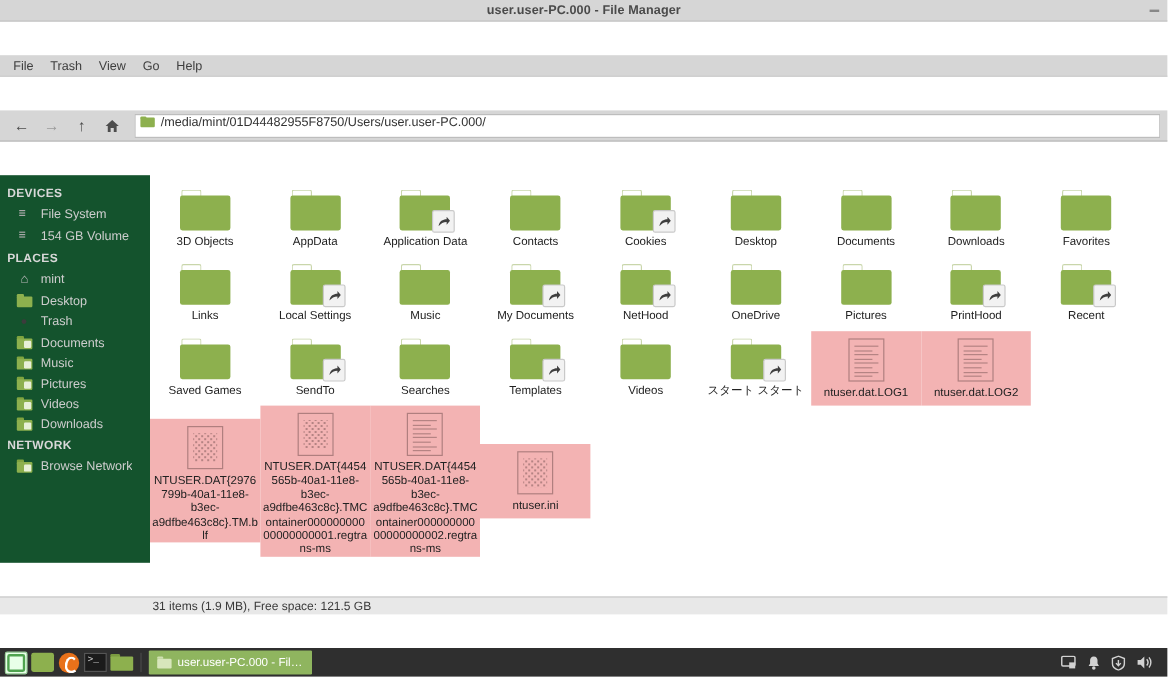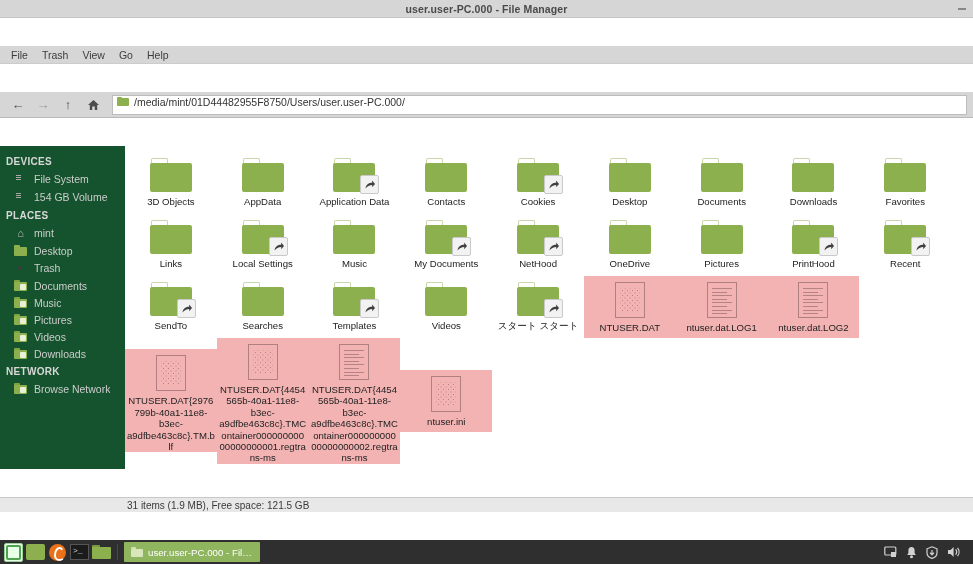--- a/index.html
+++ b/index.html
@@ -576,20 +576,27 @@
                 </span>
               </div>
               <div class="cell-label">Recent</div>
             </div>
           </div>
           <div class="row">
             <div class="cell">
               <div class="folder-big" style="position: relative;">
                 <span class="tab"></span>
                 <span class="body"></span>
+              </div>
+              <div class="cell-label">Saved Games</div>
+            </div>
+            <div class="cell">
+              <div class="folder-big" style="position: relative;">
+                <span class="tab"></span>
+                <span class="body"></span>
                 <span class="link-badge">
                   <svg width="13" height="13" viewBox="0 0 13 13">
                     <path d="M2.5 10.5 C3 6.5 6 4.8 9.2 4.8 L9.2 2.6 L12 5.9 L9.2 9.2 L9.2 7 C6.6 7 4.3 8.3 2.5 10.5 Z" fill="#3f3f3f"></path>
                   </svg>
                 </span>
               </div>
               <div class="cell-label">SendTo</div>
             </div>
             <div class="cell">
               <div class="folder-big" style="position: relative;">
@@ -621,26 +628,20 @@
               <div class="folder-big" style="position: relative;">
                 <span class="tab"></span>
                 <span class="body"></span>
                 <span class="link-badge">
                   <svg width="13" height="13" viewBox="0 0 13 13">
                     <path d="M2.5 10.5 C3 6.5 6 4.8 9.2 4.8 L9.2 2.6 L12 5.9 L9.2 9.2 L9.2 7 C6.6 7 4.3 8.3 2.5 10.5 Z" fill="#3f3f3f"></path>
                   </svg>
                 </span>
               </div>
               <div class="cell-label">スタート スタート</div>
-            </div>
-            <div class="cell selected">
-              <div class="file-big" style="position: relative;">
-                <span class="dots"></span>
-              </div>
-              <div class="cell-label">NTUSER.DAT</div>
             </div>
             <div class="cell selected">
               <div class="file-big" style="position: relative;">
                 <span class="lines">
                   <i></i>
                   <i></i>
                   <i></i>
                   <i></i>
                   <i></i>
                   <i></i>

